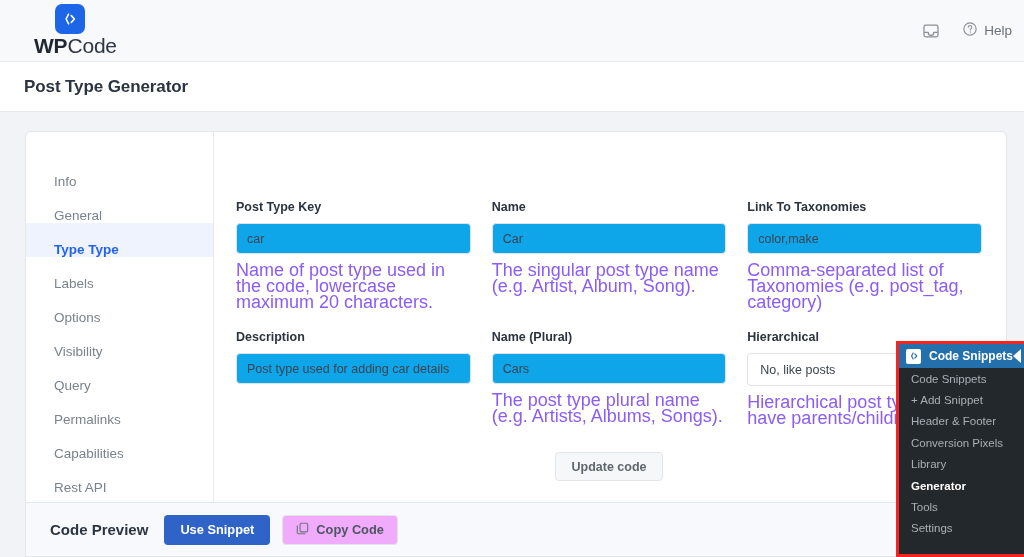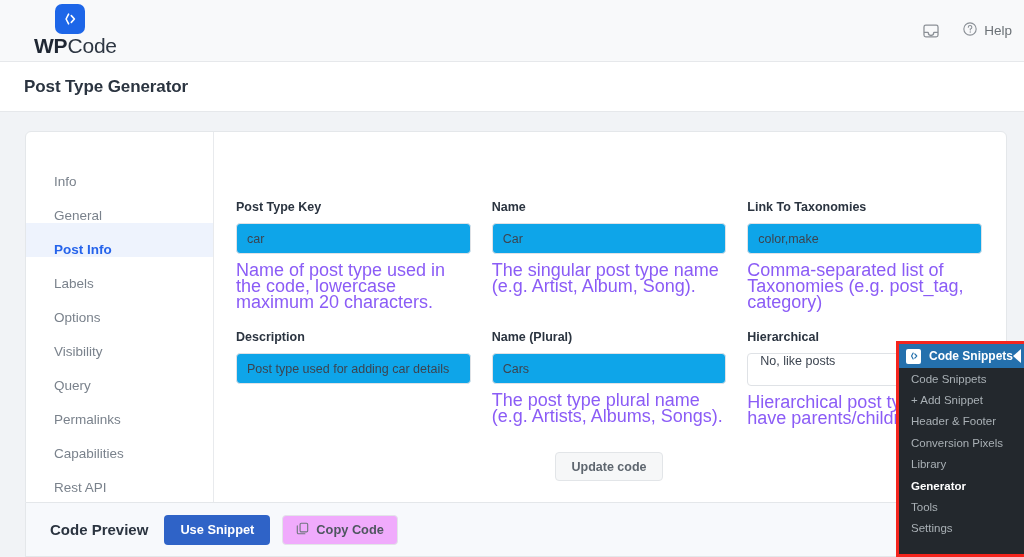--- a/index.html
+++ b/index.html
@@ -107,21 +107,21 @@
     padding: 0 10px;
     font-family: "Liberation Sans", sans-serif;
     outline: none;
   }
   .field-select {
     width: 100%; height: 33px;
     border: 1px solid #dfe2e6; border-radius: 4px;
     background: #ffffff;
     font-size: 12.5px; color: #3c4450;
     padding: 0 12px;
-    display: flex; 
+    display: flex; align-items: center;
     position: relative;
   }
   .field-select .chev {
     position: absolute; right: 12px; top: 50%;
     transform: translateY(-50%);
     color: #7d848c;
   }
   .field-hint {
     margin-top: 8px;
     font-size: 18px; line-height: 16px; color: #8b5cf6;
@@ -257,21 +257,21 @@
 <div class="card">
 
   <div class="side-nav" id="side-nav">
       <div class="nav-item">
         <span>Info</span>
       </div>
       <div class="nav-item">
         <span>General</span>
       </div>
       <div class="nav-item active">
-        <span>Post Info</span>
+        <span>Type Type</span>
       </div>
       <div class="nav-item">
         <span>Labels</span>
       </div>
       <div class="nav-item">
         <span>Options</span>
       </div>
       <div class="nav-item">
         <span>Visibility</span>
       </div>

